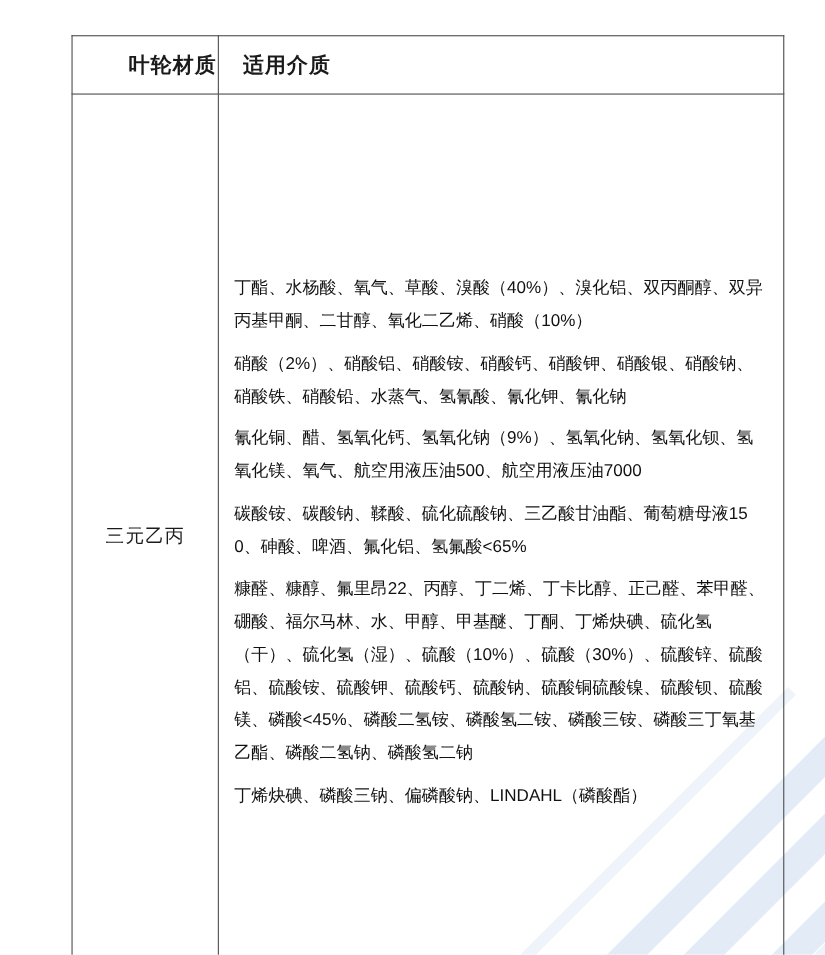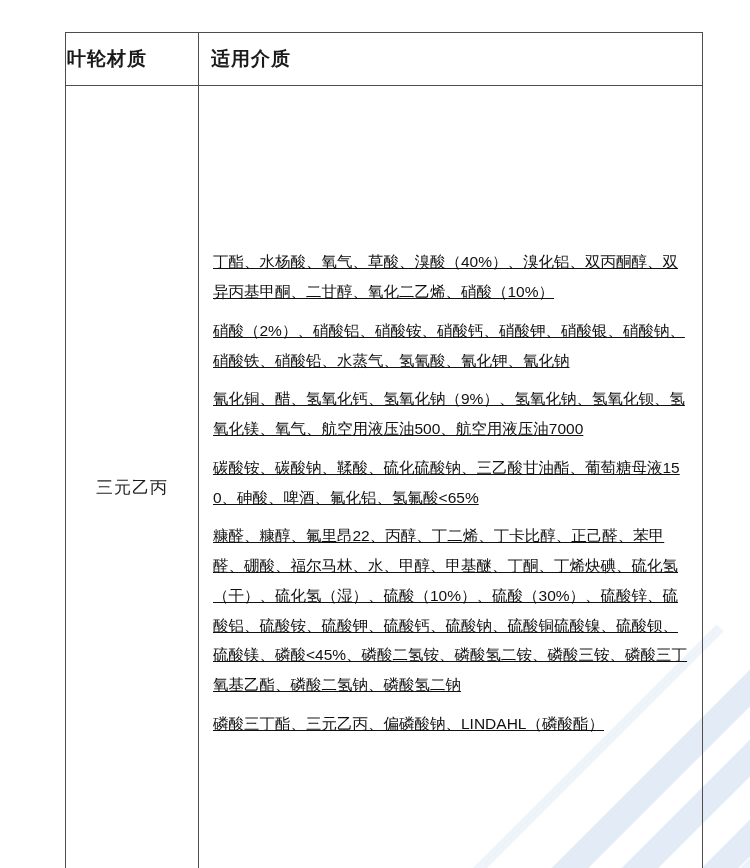--- a/index.html
+++ b/index.html
@@ -50,22 +50,22 @@
     vertical-align: middle;
   }
 
   table.spec th {
     height: 50px;
     font-size: 19px;
     font-weight: bold;
     color: #1a1a1a;
     letter-spacing: 1px;
   }
-  th.col-material { width: 130px; text-align: left; }
-  th.col-media { width: 490px; text-align: left; padding-left: 12px; }
+  th.col-material { width: 130px; text-align: right; }
+  th.col-media { width: 490px; text-align: left; padding-left: 22px; }
 
   td.material-cell {
     width: 130px;
     text-align: center;
     font-size: 17px;
     color: #1a1a1a;
     letter-spacing: 1px;
   }
 
   td.media-cell {
@@ -75,21 +75,20 @@
     padding: 22px 12px 10px 14px;
     font-size: 15.5px;
     color: #111111;
     line-height: 1.92;
   }
 
   .media-group {
     margin: 0 0 9px 0;
     text-align: left;
     word-break: break-all;
-    text-decoration: underline;
   }
   .media-group:last-child { margin-bottom: 0; }
 </style>
 </head>
 <body>
 
 <div class="page">
 
   <div class="bg-decor">
     <svg width="520" height="420" viewBox="0 0 520 420" xmlns="http://www.w3.org/2000/svg">
@@ -116,19 +115,19 @@
     </thead>
     <tbody>
       <tr>
         <td class="material-cell">三元乙丙</td>
         <td class="media-cell">
           <p class="media-group">丁酯、水杨酸、氧气、草酸、溴酸（40%）、溴化铝、双丙酮醇、双异丙基甲酮、二甘醇、氧化二乙烯、硝酸（10%）</p>
           <p class="media-group">硝酸（2%）、硝酸铝、硝酸铵、硝酸钙、硝酸钾、硝酸银、硝酸钠、硝酸铁、硝酸铅、水蒸气、氢氰酸、氰化钾、氰化钠</p>
           <p class="media-group">氰化铜、醋、氢氧化钙、氢氧化钠（9%）、氢氧化钠、氢氧化钡、氢氧化镁、氧气、航空用液压油500、航空用液压油7000</p>
           <p class="media-group">碳酸铵、碳酸钠、鞣酸、硫化硫酸钠、三乙酸甘油酯、葡萄糖母液150、砷酸、啤酒、氟化铝、氢氟酸&lt;65%</p>
           <p class="media-group">糠醛、糠醇、氟里昂22、丙醇、丁二烯、丁卡比醇、正己醛、苯甲醛、硼酸、福尔马林、水、甲醇、甲基醚、丁酮、丁烯炔碘、硫化氢（干）、硫化氢（湿）、硫酸（10%）、硫酸（30%）、硫酸锌、硫酸铝、硫酸铵、硫酸钾、硫酸钙、硫酸钠、硫酸铜硫酸镍、硫酸钡、硫酸镁、磷酸&lt;45%、磷酸二氢铵、磷酸氢二铵、磷酸三铵、磷酸三丁氧基乙酯、磷酸二氢钠、磷酸氢二钠</p>
-          <p class="media-group">磷酸三丁酯、三元乙丙、偏磷酸钠、LINDAHL（磷酸酯）</p>
+          <p class="media-group">丁烯炔碘、磷酸三钠、偏磷酸钠、LINDAHL（磷酸酯）</p>
         </td>
       </tr>
     </tbody>
   </table>
 
 </div>
 
 </body></html>

